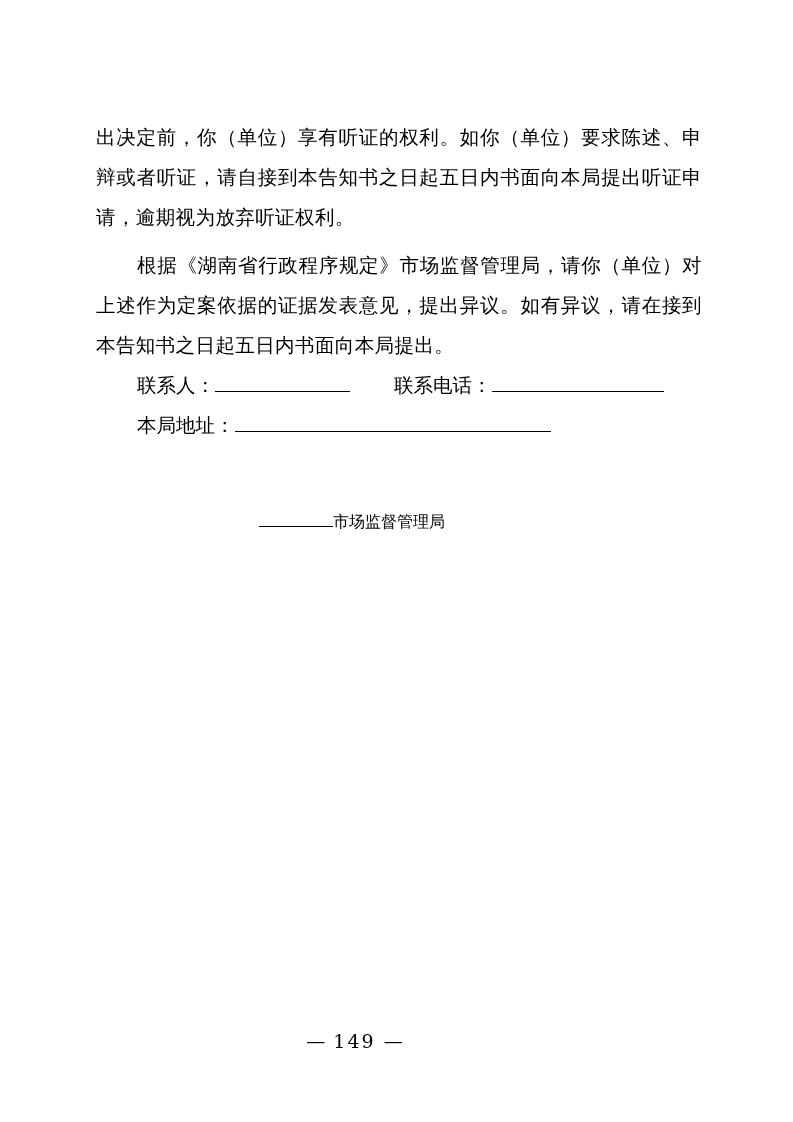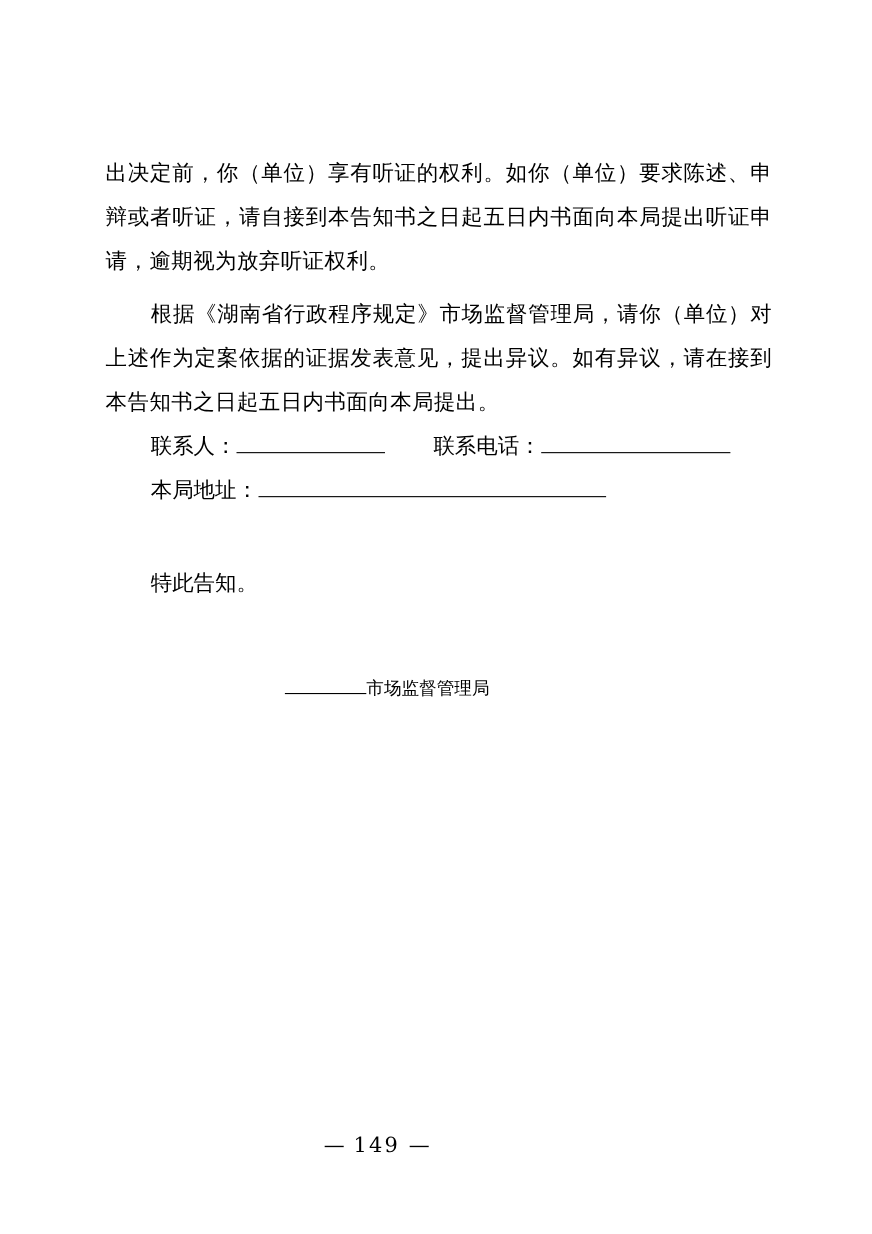--- a/index.html
+++ b/index.html
@@ -20,21 +20,20 @@
     left: 0;
     top: 0;
     width: 793px;
     height: 1122px;
   }
   .content {
     position: absolute;
     left: 96px;
     top: 118px;
     width: 606px;
-    margin-top: 20px;
   }
   .para {
     font-size: 19.5px;
     line-height: 40px;
     text-align: justify;
     text-justify: inter-ideograph;
     letter-spacing: 0.4px;
     margin: 0;
   }
   .indent {
@@ -82,21 +81,21 @@
   .date-line {
     font-size: 19.5px;
     line-height: 34px;
     text-align: right;
     padding-right: 130px;
     letter-spacing: 1px;
   }
   .date-line .dsp { display: inline-block; width: 46px; }
   .footer {
     position: absolute;
-    left: 0;
+    left: 12px;
     top: 1030px;
     width: 765px;
     text-align: center;
     padding-right: 80px;
     box-sizing: border-box;
     font-size: 19px;
     letter-spacing: 2px;
   }
   .footer .dash { letter-spacing: 0; }
 </style>
@@ -111,21 +110,20 @@
     <p class="para indent block-gap-1">根据《湖南省行政程序规定》市场监督管理局，请你（单位）对上述作为定案依据的证据发表意见，提出异议。如有异议，请在接到本告知书之日起五日内书面向本局提出。</p>
 
     <p class="field-line">
       <span>联系人：</span><span class="blank blank-person"></span><span class="gap-mid"></span><span>联系电话：</span><span class="blank blank-phone"></span>
     </p>
 
     <p class="field-line">
       <span>本局地址：</span><span class="blank blank-addr"></span>
     </p>
 
-    <p class="notice">特此告知。</p>
 
     <div class="signature">
       <span class="sig-blank"></span><span>市场监督管理局</span>
     </div>
 
 
   </div>
 
   <div class="footer">
     <span class="dash">—</span>

